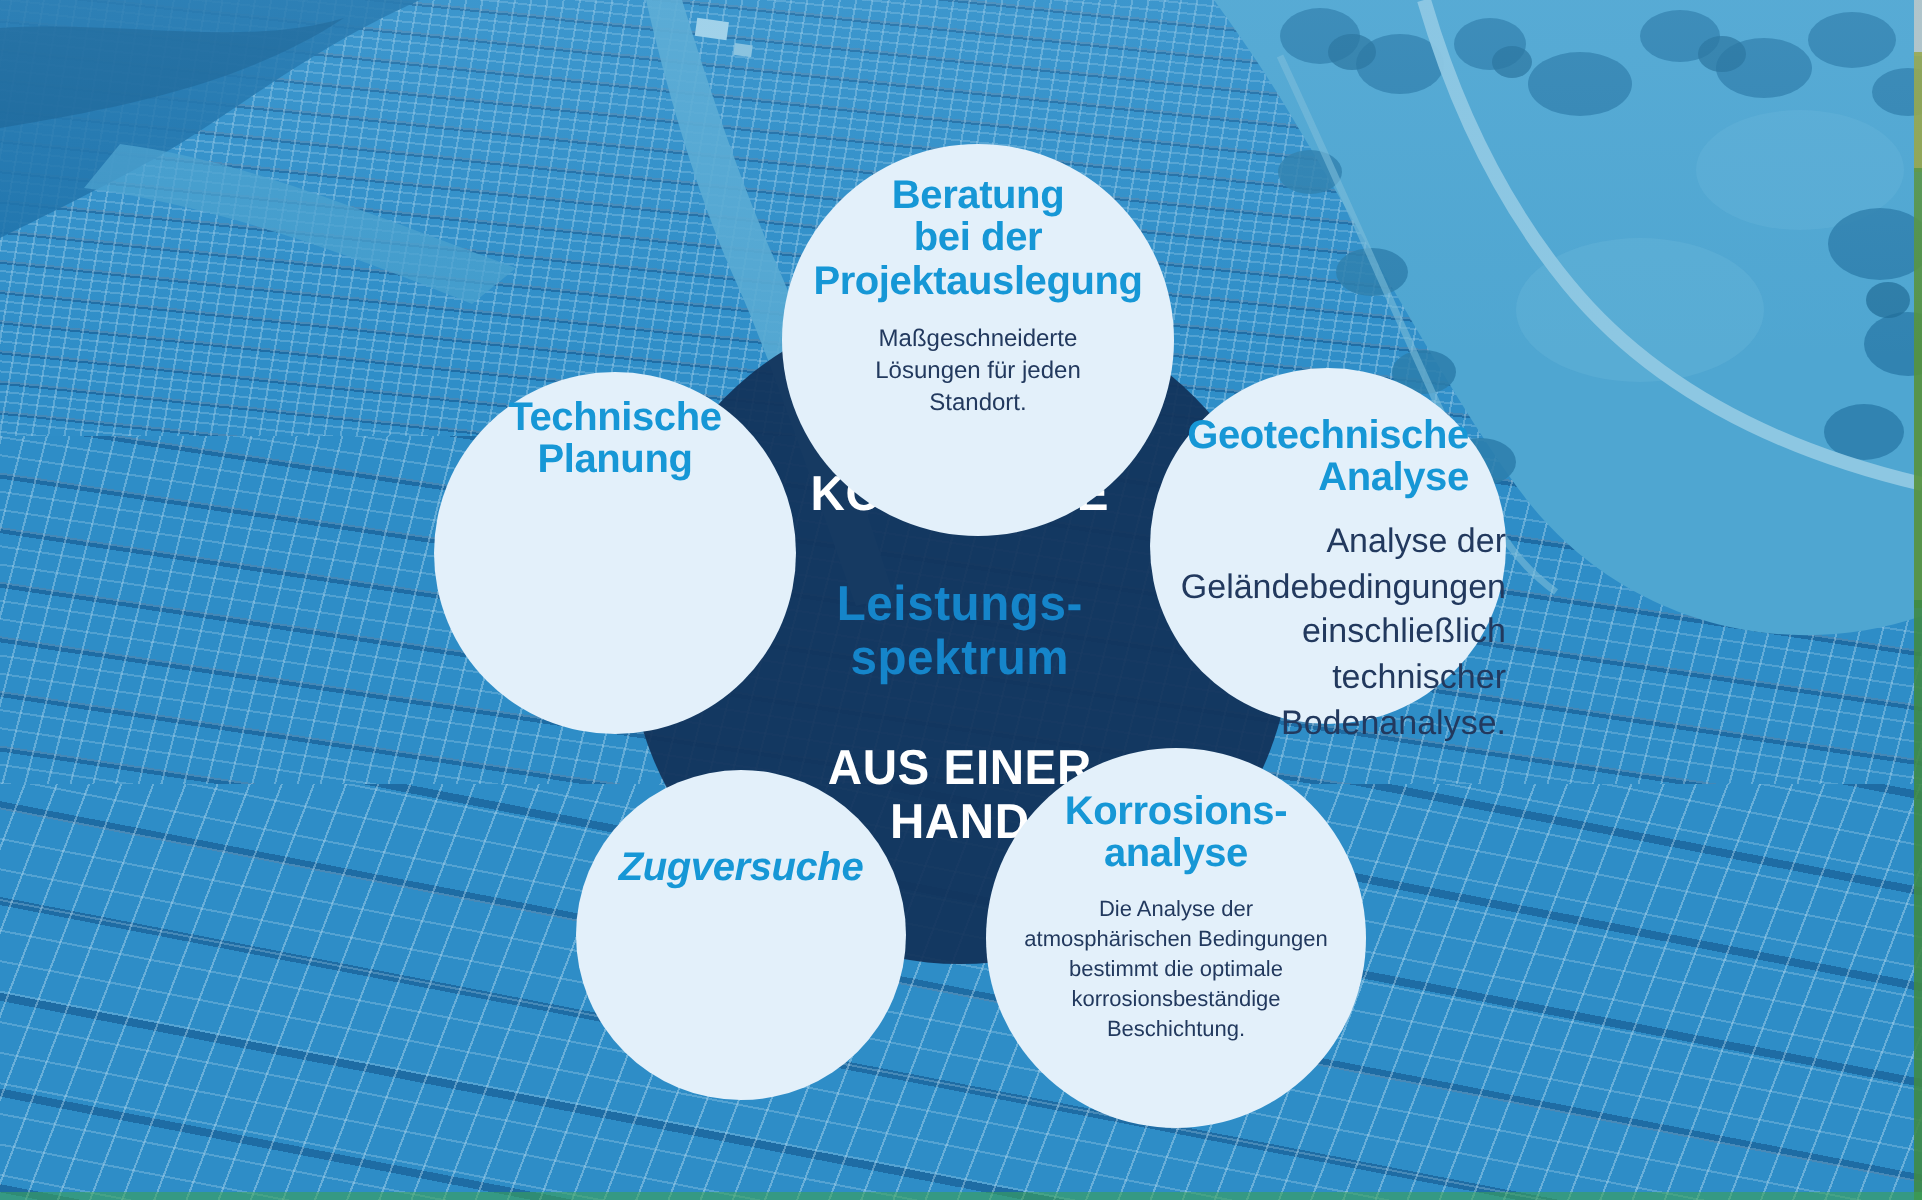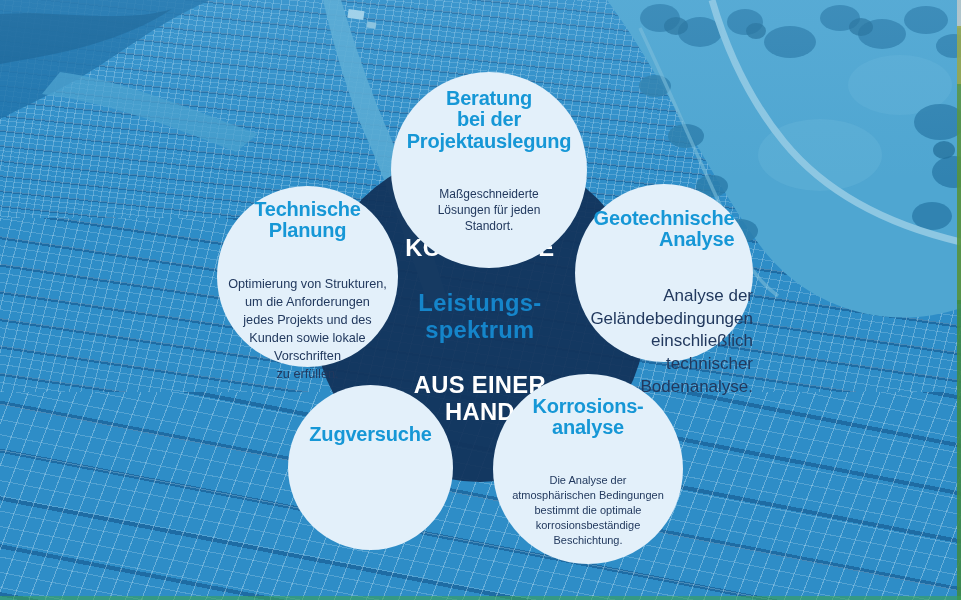--- a/index.html
+++ b/index.html
@@ -35,21 +35,21 @@
       repeating-linear-gradient(100deg, rgba(200,230,246,.38) 0 1px, transparent 1px 15px),
       repeating-linear-gradient(180deg, rgba(205,232,247,.24) 0 1px, transparent 1px 15px),
       repeating-linear-gradient(180deg, #1e6ca4 0 4px, #2e8dc7 4px 47px);
   }
   .bg::after{ 
     content:"";position:absolute;inset:0;pointer-events:none;
     background:linear-gradient(180deg, rgba(130,195,232,.16), rgba(130,195,232,0) 30%);
   }
   .terrain-svg{position:absolute;inset:0;pointer-events:none;}
   
-  .circle{position:absolute;border-radius:50%;box-sizing:border-box;text-align:center;gap:25px;}
+  .circle{position:absolute;border-radius:50%;box-sizing:border-box;text-align:center;}
   .dark{
     left:314px;top:150px;width:332px;height:332px;
     background:rgba(17,50,89,.93);
     display:flex;align-items:center;justify-content:center;
   }
   .center-text{
     color:#fff;font-weight:bold;font-size:24.5px;line-height:1.12;
     letter-spacing:.3px;transform:scaleX(.97);white-space:pre-line;
   }
   .center-text .mid{color:#1585ca;display:block;}
@@ -63,21 +63,21 @@
     letter-spacing:-0.2px;white-space:pre-line;font-weight:bold;
   }
   .node p{
     margin:9px 0 0 0;font-size:12px;line-height:1.34;white-space:pre-line;
   }
   .node-beratung   {left:391px;top:72px; width:196px;height:196px;padding-top:16px;}
   .node-technische {left:217px;top:186px;width:181px;height:181px;padding-top:13px;}
   .node-technische p{font-size:12.7px;line-height:1.42;margin-top:8px;}
   .node-geotechnische{left:575px;top:184px;width:178px;height:178px;padding-top:24px;text-align:right;}
   .node-geotechnische p{font-size:17px;}
-  .node-zugversuche{left:288px;top:385px;width:165px;height:165px;padding-top:39px;}
+  .node-zugversuche{left:288px;top:385px;width:165px;height:165px;padding-top:39px;font-style:italic;}
   .node-korrosions {left:493px;top:374px;width:190px;height:190px;padding-top:22px;}
   .node-korrosions p{font-size:11px;line-height:1.38;}
 </style>
 </head>
 <body>
 
 <div class="stage">
 
   <div class="bg">
     <div class="band band-a">
@@ -161,26 +161,20 @@
 bei der
 Projektauslegung</h3>
     <p>Maßgeschneiderte
 Lösungen für jeden
 Standort.</p>
   </div>
 
   <div class="circle node node-technische">
     <h3>Technische
 Planung</h3>
-    <p>Optimierung von Strukturen,
-um die Anforderungen
-jedes Projekts und des
-Kunden sowie lokale
-Vorschriften
-zu erfüllen.</p>
   </div>
 
   <div class="circle node node-geotechnische">
     <h3>Geotechnische
 Analyse</h3>
     <p>Analyse der
 Geländebedingungen
 einschließlich technischer
 Bodenanalyse.</p>
   </div>

